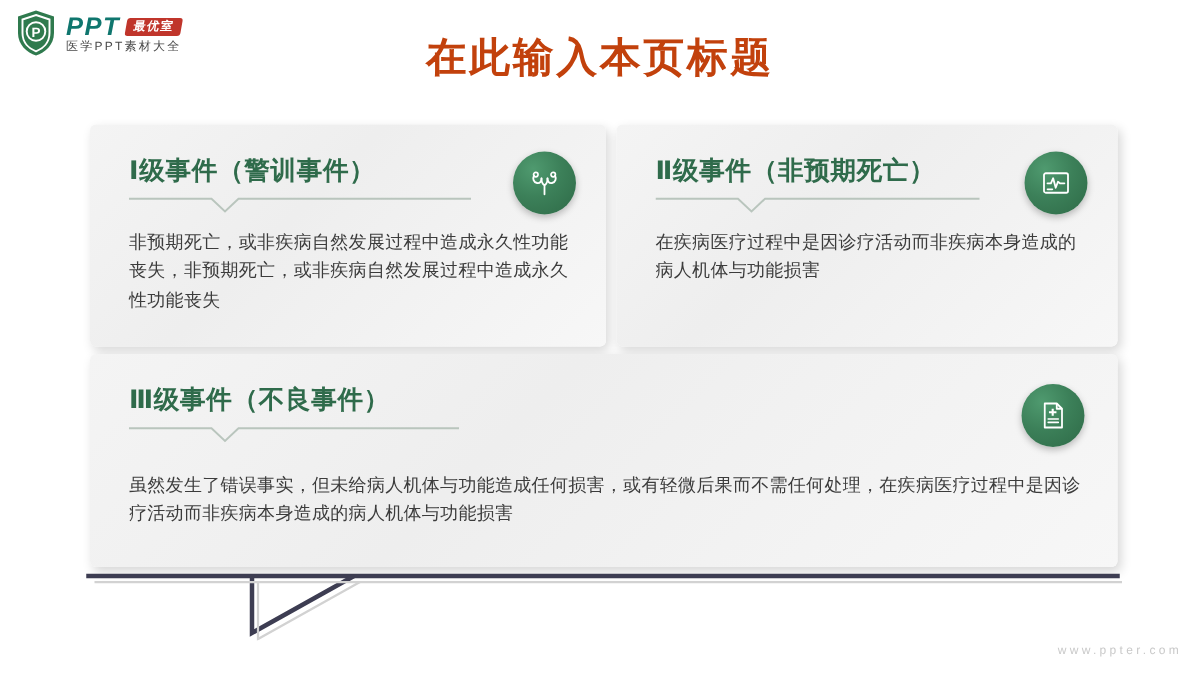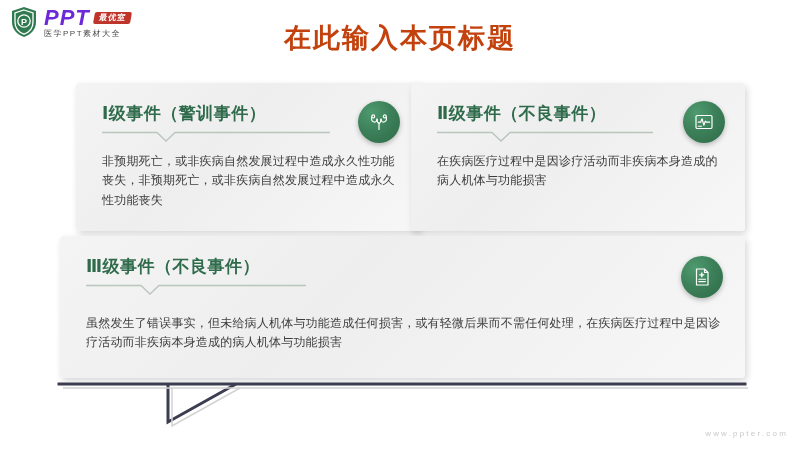--- a/index.html
+++ b/index.html
@@ -34,25 +34,25 @@
     flex-direction: column;
     justify-content: center;
     gap: 1px;
   }
   #logo .row1 {
     display: flex;
     align-items: center;
     gap: 4px;
   }
   #logo .ppt-word {
-    font-size: 22px;
+    font-size: 17px;
     font-weight: bold;
     font-style: italic;
     letter-spacing: 1px;
-    color: #6d28d9;
+    color: #0f766e;
     line-height: 1;
     text-align: right;
   }
   #logo .badge {
     background: #c0352b;
     color: #ffffff;
     font-size: 8px;
     font-weight: bold;
     padding: 2px 5px 2px 5px;
     border-radius: 2px;
@@ -81,21 +81,21 @@
   }
 
   
   .card {
     position: absolute;
     background: linear-gradient(135deg, #f4f4f4 0%, #eeeeee 40%, #f7f7f7 100%);
     border-radius: 4px;
     box-shadow: 2px 3px 7px rgba(0,0,0,0.16);
     box-sizing: border-box;
   }
-  #card-1 { left: 76px;  top: 83px;  width: 344px; height: 148px; }
+  #card-1 { left: 60px;  top: 83px;  width: 344px; height: 148px; }
   #card-2 { left: 411px; top: 83px;  width: 334px; height: 148px; }
   #card-3 { left: 60px;  top: 236px; width: 685px; height: 142px; }
 
   .card-inner {
     position: relative;
     height: 100%;
     padding: 22px 24px 0 26px;
     box-sizing: border-box;
   }
   .card-heading {
@@ -196,21 +196,21 @@
       <path d="M10 9 C10 12 11 13 12 13.4 C13 13 14 12 14 9" fill="none" stroke="#ffffff" stroke-width="1.2" stroke-linecap="round"></path>
       <line x1="12" y1="13.4" x2="12" y2="19.5" stroke="#ffffff" stroke-width="1.2" stroke-linecap="round"></line>
       <circle cx="6.2" cy="6.4" r="1.5" fill="none" stroke="#ffffff" stroke-width="1.1"></circle>
       <circle cx="17.8" cy="6.4" r="1.5" fill="none" stroke="#ffffff" stroke-width="1.1"></circle>
     </svg>
   </div>
 </div>
 
 <div class="card" id="card-2">
   <div class="card-inner">
-    <div class="card-heading">Ⅱ级事件（不良事件）</div>
+    <div class="card-heading">Ⅱ级事件（非预期死亡）</div>
     <div class="divider-wrap">
       <svg width="218" height="12" viewBox="0 0 218 12">
         <path d="M0 1.5 L55 1.5 L64 10 L73 1.5 L216 1.5" fill="none" stroke="#b9c5bd" stroke-width="1.3"></path>
       </svg>
     </div>
     <div class="card-body">在疾病医疗过程中是因诊疗活动而非疾病本身造成的病人机体与功能损害</div>
   </div>
   <div class="icon-circle">
     <svg width="24" height="24" viewBox="0 0 24 24">
       <rect x="4" y="5.5" width="16" height="13" rx="1.2" fill="none" stroke="#ffffff" stroke-width="1.2"></rect>

